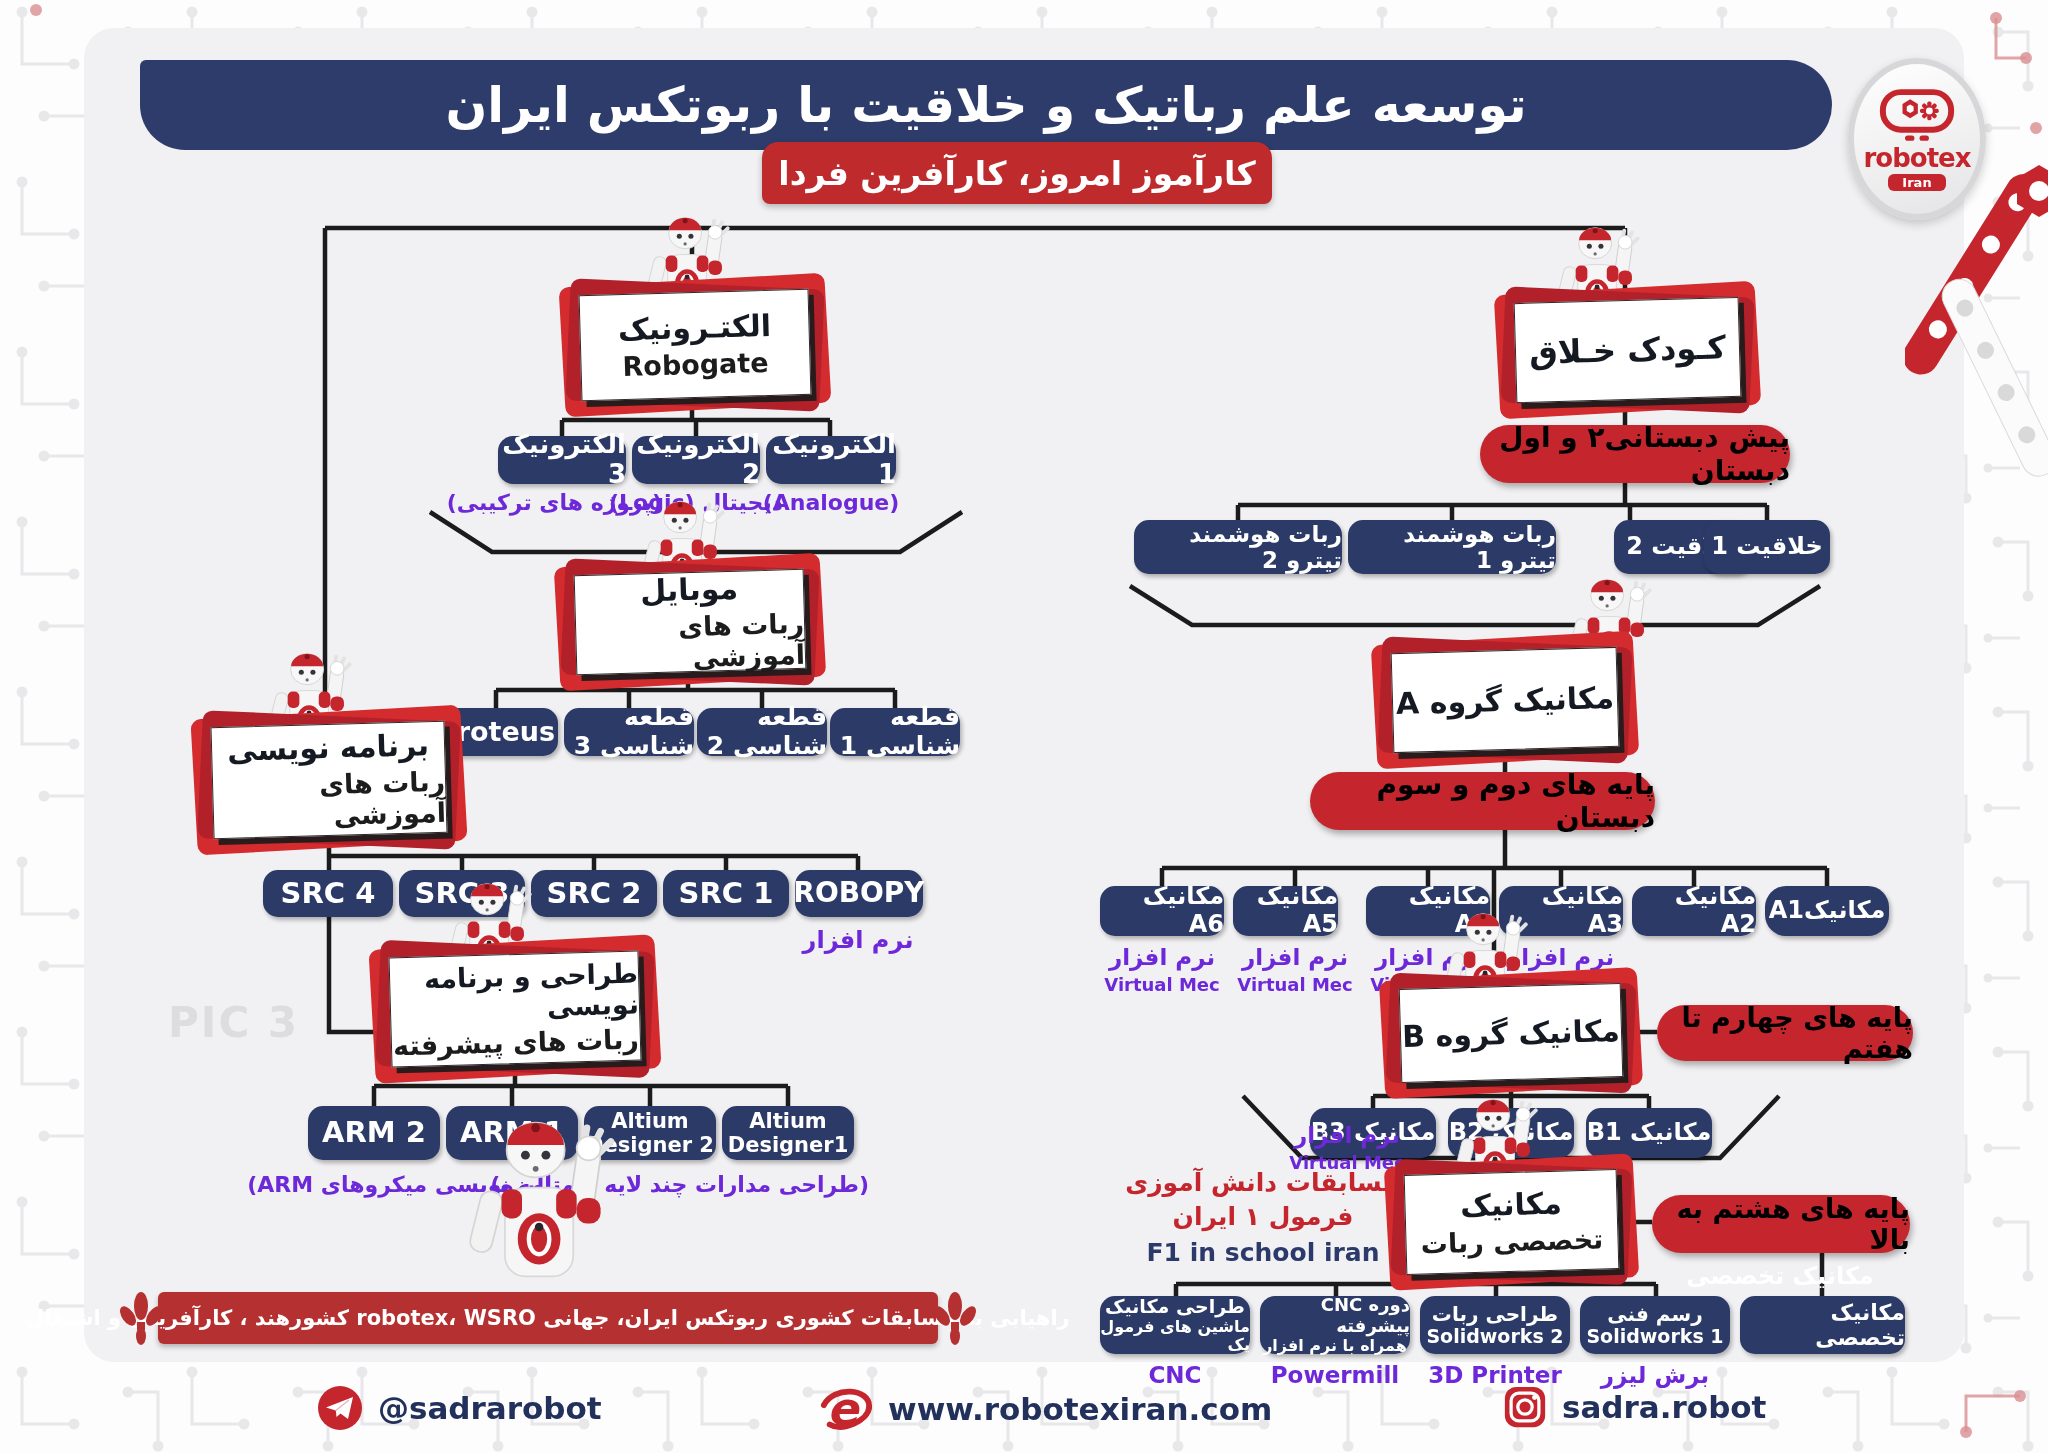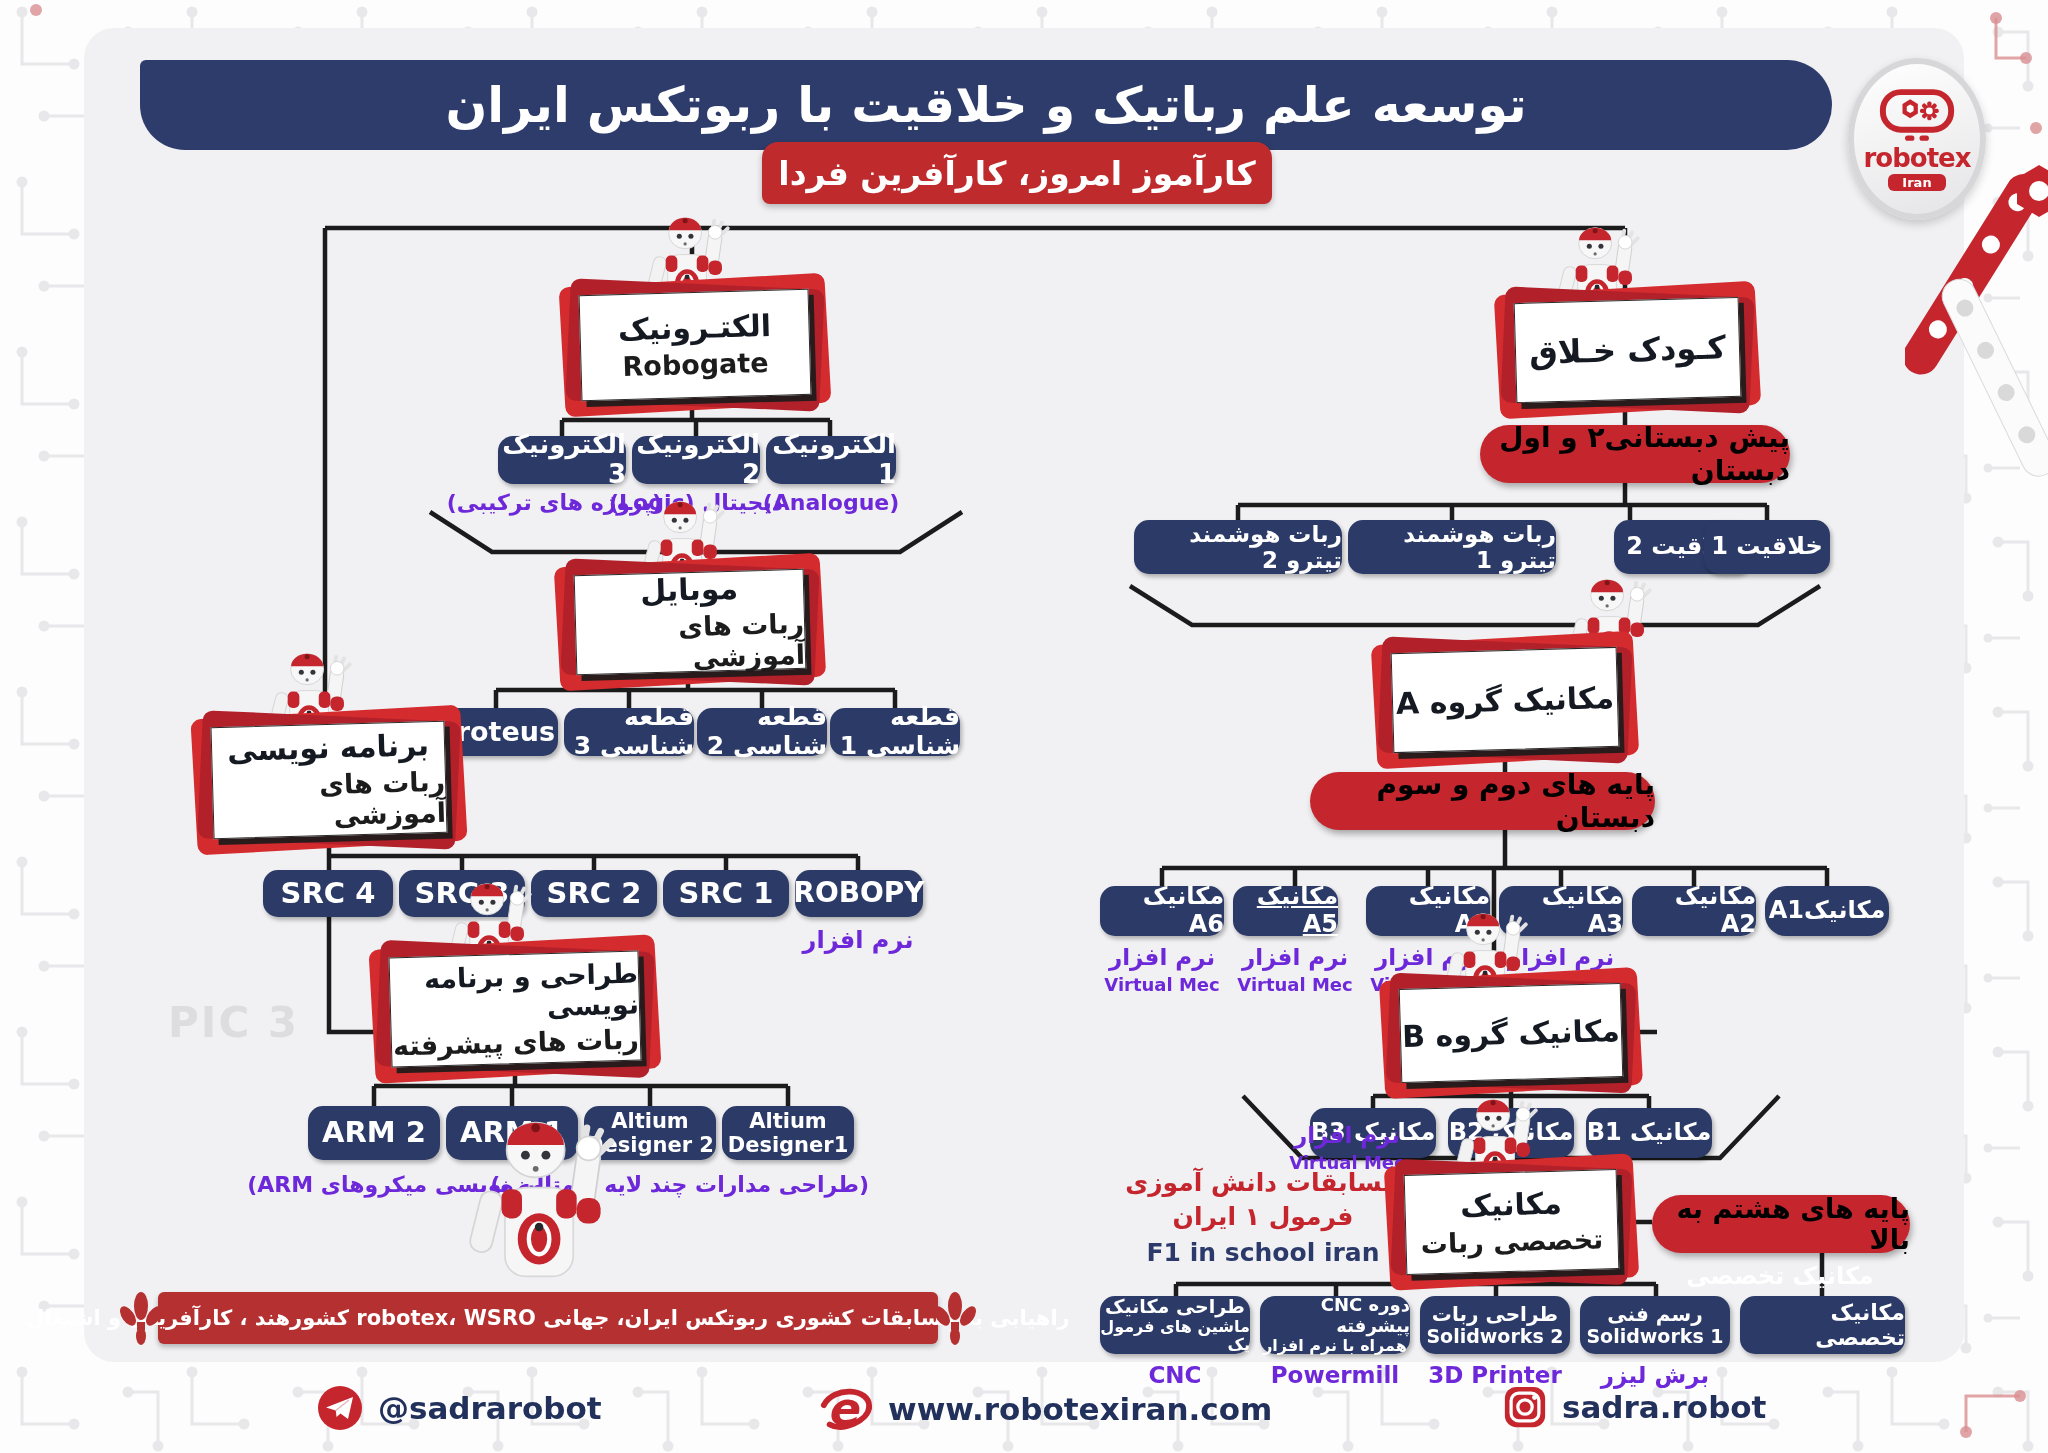--- a/index.html
+++ b/index.html
@@ -300,21 +300,21 @@
     </svg>
   <div class="tnode" style="left:1392px;top:650px;width:226px;height:100px;">
     <div class="r1"></div>
       <div class="r2"></div>
     <div class="w">
         <div class="l1" dir="rtl">مکانیک گروه A</div>
       </div>
   </div>
   <div class="rpill" dir="rtl" style="left:1310px;top:772px;width:345px;height:58px;font-size:28px;">پایه های دوم و سوم دبستان</div>
   <div class="pill" dir="rtl" style="left:1100px;top:886px;width:124px;height:50px;font-size:24px;">مکانیک A6</div>
-  <div class="pill" dir="rtl" style="left:1233px;top:886px;width:105px;height:50px;font-size:24px;text-decoration:underline;">مکانیک A5</div>
+  <div class="pill" dir="rtl" style="left:1233px;top:886px;width:105px;height:50px;font-size:24px;">مکانیک A5</div>
   <div class="pill" dir="rtl" style="left:1366px;top:886px;width:124px;height:50px;font-size:24px;">مکانیک A4</div>
   <div class="pill" dir="rtl" style="left:1499px;top:886px;width:124px;height:50px;font-size:24px;">مکانیک A3</div>
   <div class="pill" dir="rtl" style="left:1632px;top:886px;width:124px;height:50px;font-size:24px;">مکانیک A2</div>
   <div class="pill" dir="rtl" style="left:1765px;top:886px;width:124px;height:50px;font-size:24px;border-radius:21px;">مکانیکA1</div>
   <div class="cap sw1" dir="rtl" style="left:1102px;top:944px;width:120px;">نرم افزار</div>
   <div class="cap sw2" style="left:1102px;top:974px;width:120px;">Virtual Mec</div>
   <div class="cap sw1" dir="rtl" style="left:1235px;top:944px;width:120px;">نرم افزار</div>
   <div class="cap sw2" style="left:1235px;top:974px;width:120px;">Virtual Mec</div>
   <div class="cap sw1" dir="rtl" style="left:1368px;top:944px;width:120px;">نرم افزار</div>
   <div class="cap sw2" style="left:1368px;top:974px;width:120px;">Virtual Mec</div>
@@ -324,20 +324,21 @@
   <svg class="robot" style="left:1428px;top:906px;" width="118" height="95" viewBox="0 0 120 98">
       <use href="#nao"></use>
     </svg>
   <div class="tnode" style="left:1400px;top:986px;width:222px;height:94px;">
     <div class="r1"></div>
       <div class="r2"></div>
     <div class="w">
         <div class="l1" dir="rtl">مکانیک گروه B</div>
       </div>
   </div>
+  <div class="rpill" dir="rtl" style="left:1657px;top:1005px;width:256px;height:56px;font-size:27px;">پایه های چهارم تا هفتم</div>
   <div class="pill" dir="rtl" style="left:1310px;top:1108px;width:126px;height:50px;font-size:24px;">مکانیک B3</div>
   <div class="pill" dir="rtl" style="left:1448px;top:1108px;width:126px;height:50px;font-size:24px;">مکانیک B2</div>
   <div class="pill" dir="rtl" style="left:1586px;top:1108px;width:126px;height:50px;font-size:24px;">مکانیک B1</div>
   <div class="cap sw1" dir="rtl" style="left:1282px;top:1122px;width:130px;">نرم افزار</div>
   <div class="cap sw2" style="left:1282px;top:1152px;width:130px;">Virtual Mec</div>
 
   <div class="f1red" dir="rtl" style="position:absolute;left:1128px;top:1168px;width:270px;">مسابقات دانش آموزی</div>
   <div class="f1red" dir="rtl" style="position:absolute;left:1128px;top:1202px;width:270px;">فرمول ۱ ایران</div>
   <div class="f1navy" style="position:absolute;left:1128px;top:1238px;width:270px;">F1 in school iran</div>
 

